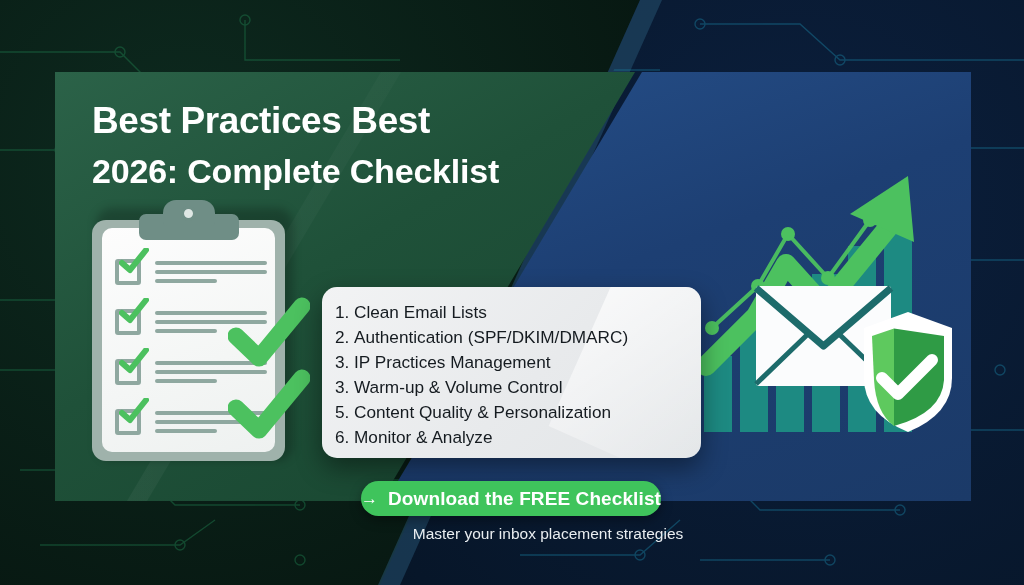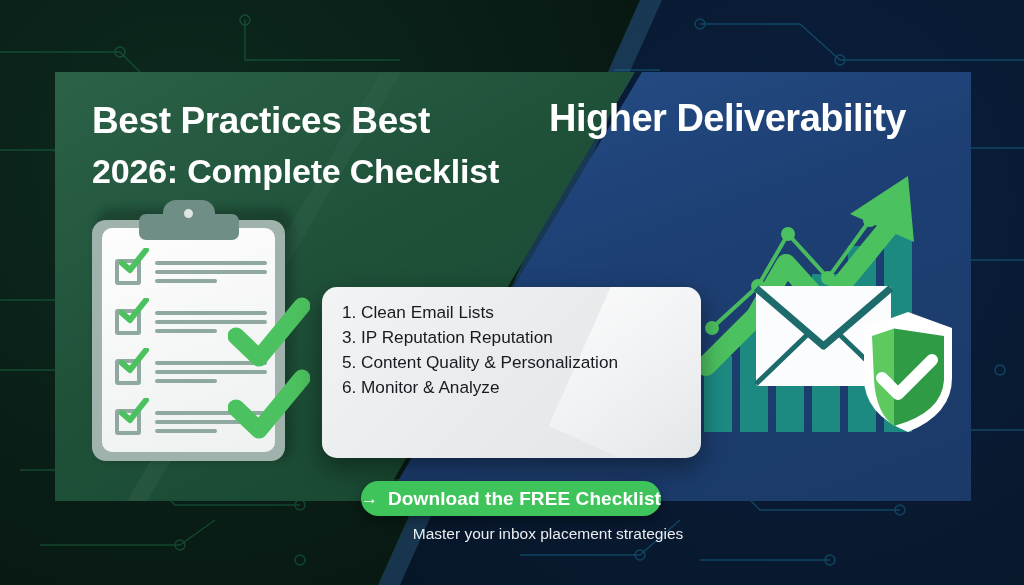--- a/index.html
+++ b/index.html
@@ -42,21 +42,21 @@
   .right-title{position:absolute;left:549px;top:97px;width:440px;color:#fff;
       font-size:38px;font-weight:700;letter-spacing:-.5px;white-space:nowrap;}
 
   
   .listcard{position:absolute;left:322px;top:287px;width:379px;height:171px;
       background:linear-gradient(135deg,#f2f3f4 0%,#e8eaec 55%,#e2e5e7 100%);
       border-radius:15px;box-shadow:0 10px 26px rgba(0,0,0,.42);overflow:hidden;}
   .listcard::after{content:"";position:absolute;right:-40px;top:-60px;width:150px;height:240px;
       background:linear-gradient(to bottom right,rgba(255,255,255,.85),rgba(255,255,255,0));
       transform:rotate(24deg);pointer-events:none;}
-  .listcard ol{margin:0;padding:13px 0 0 20px;list-style:none;position:relative;z-index:2;}
+  .listcard ol{margin:0;padding:13px 0 0 13px;list-style:none;position:relative;z-index:2;}
   .listcard li{color:#151b20;font-size:17.2px;line-height:25px;white-space:nowrap;
       font-family:"Liberation Sans",sans-serif;}
   .li-num{display:inline-block;width:19px;}
 
   
   .cta{position:absolute;left:361px;top:481px;width:300px;height:35px;border-radius:18px;
       background:#3fc45c;display:flex;align-items:center;justify-content:center;gap:10px;
       box-shadow:0 4px 12px rgba(0,0,0,.35);cursor:pointer;border:0;}
   .cta-arrow{color:#fff;font-size:17px;font-weight:700;line-height:1;}
   .cta-label{color:#fff;font-size:19px;font-weight:700;letter-spacing:.1px;white-space:nowrap;}
@@ -166,21 +166,20 @@
     </g>
   </svg>
 
   <div class="panel-green"></div>
   <div class="panel-navy"></div>
   <div class="panel-seam"></div>
   <div class="panel-texture"></div>
 
   <div class="headline">Best Practices Best</div>
   <div class="subhead">2026: Complete Checklist</div>
-  <div class="right-title">Higher Deliverability</div>
 
   <div class="clipboard">
     <div class="cb-shadow abs"></div>
     <div class="cb-back abs"></div>
     <div class="cb-page abs"></div>
     <div class="cb-clip abs"></div>
     <div class="cb-clip-top abs"></div>
     <div class="cb-clip-hole abs"></div>
 
     <div class="cb-row" style="top:58px">
@@ -276,21 +275,23 @@
       <path d="M178 146 L222 130 L266 146 L266 196 Q266 232 222 250 Q178 232 178 196 Z" fill="#ffffff" transform="translate(-14,12)"></path>
       <path d="M186 154 L208 146.5 L208 244 Q190 231 188 198 Z" fill="#5ec95e" transform="translate(-14,12)"></path>
       <path d="M208 146.5 L258 154 L258 198 Q256 231 208 244 Z" fill="#2f9b45" transform="translate(-14,12)"></path>
       <path d="M196 196 L212 212 L246 178" fill="none" stroke="#ffffff" stroke-width="12" stroke-linecap="round" stroke-linejoin="round" transform="translate(-14,12)"></path>
     </g>
   </svg>
 
   <div class="listcard">
     <ol>
       <li><span class="li-num">1.</span><span>Clean Email Lists</span></li>
-      <li><span class="li-num">3.</span><span>IP Reputation Reputation</span></li>
+      <li><span class="li-num">2.</span><span>Authentication (SPF/DKIM/DMARC)</span></li>
+      <li><span class="li-num">3.</span><span>IP Practices Management</span></li>
+      <li><span class="li-num">3.</span><span>Warm-up &amp; Volume Control</span></li>
       <li><span class="li-num">5.</span><span>Content Quality &amp; Personalization</span></li>
       <li><span class="li-num">6.</span><span>Monitor &amp; Analyze</span></li>
     </ol>
   </div>
 
   <button class="cta">
     <span class="cta-arrow">→</span>
     <span class="cta-label">Download the FREE Checklist</span>
   </button>
 

